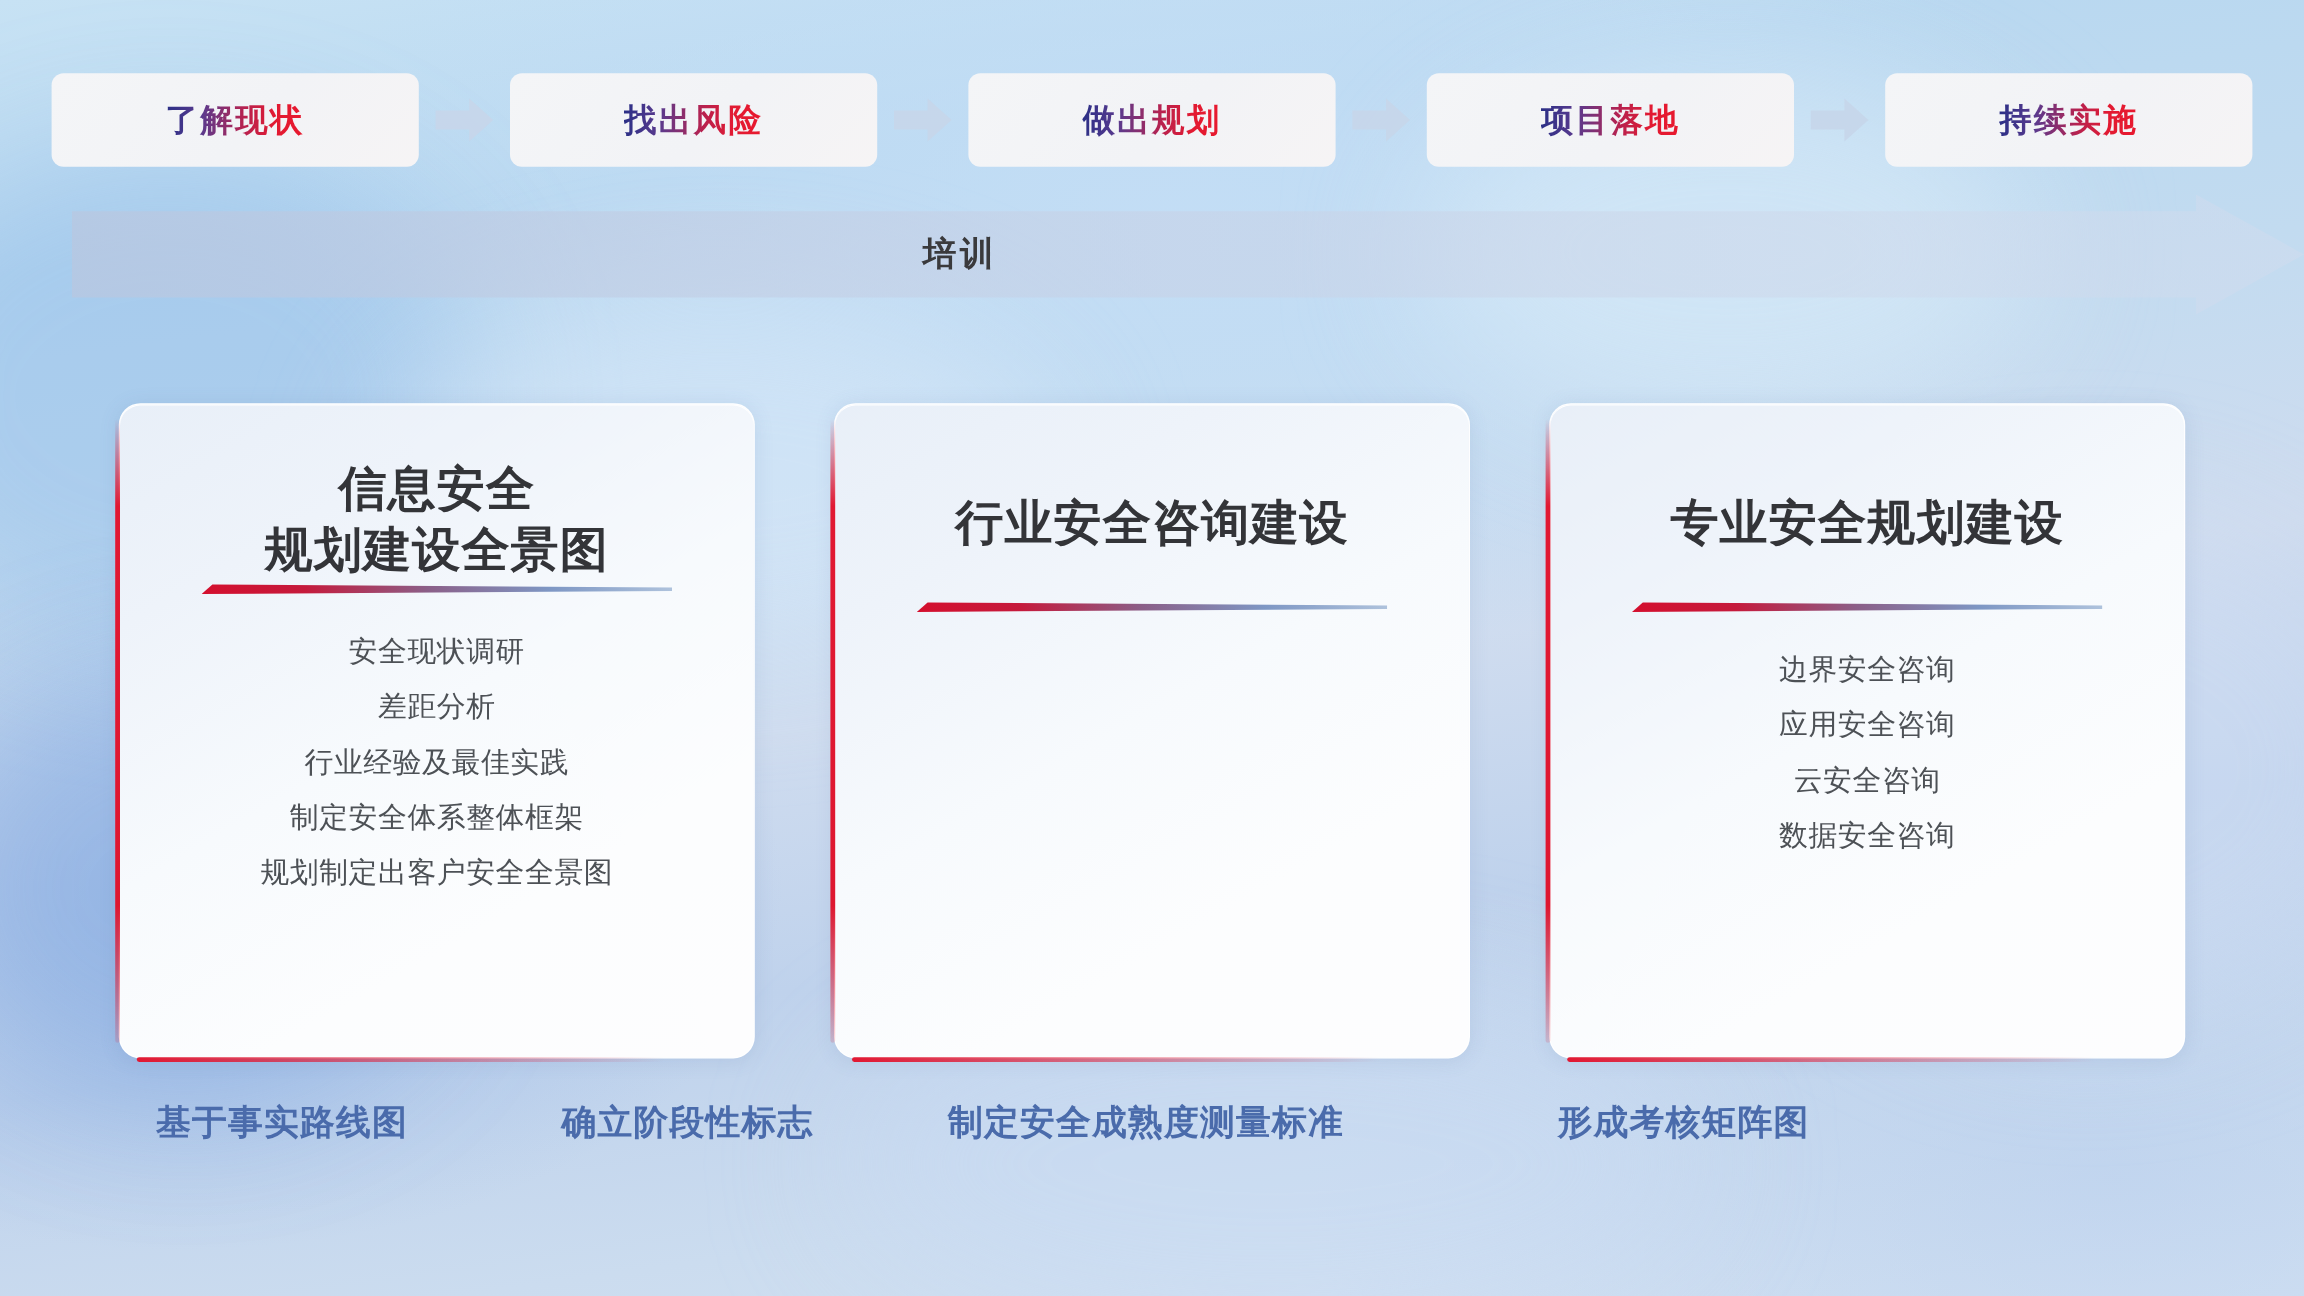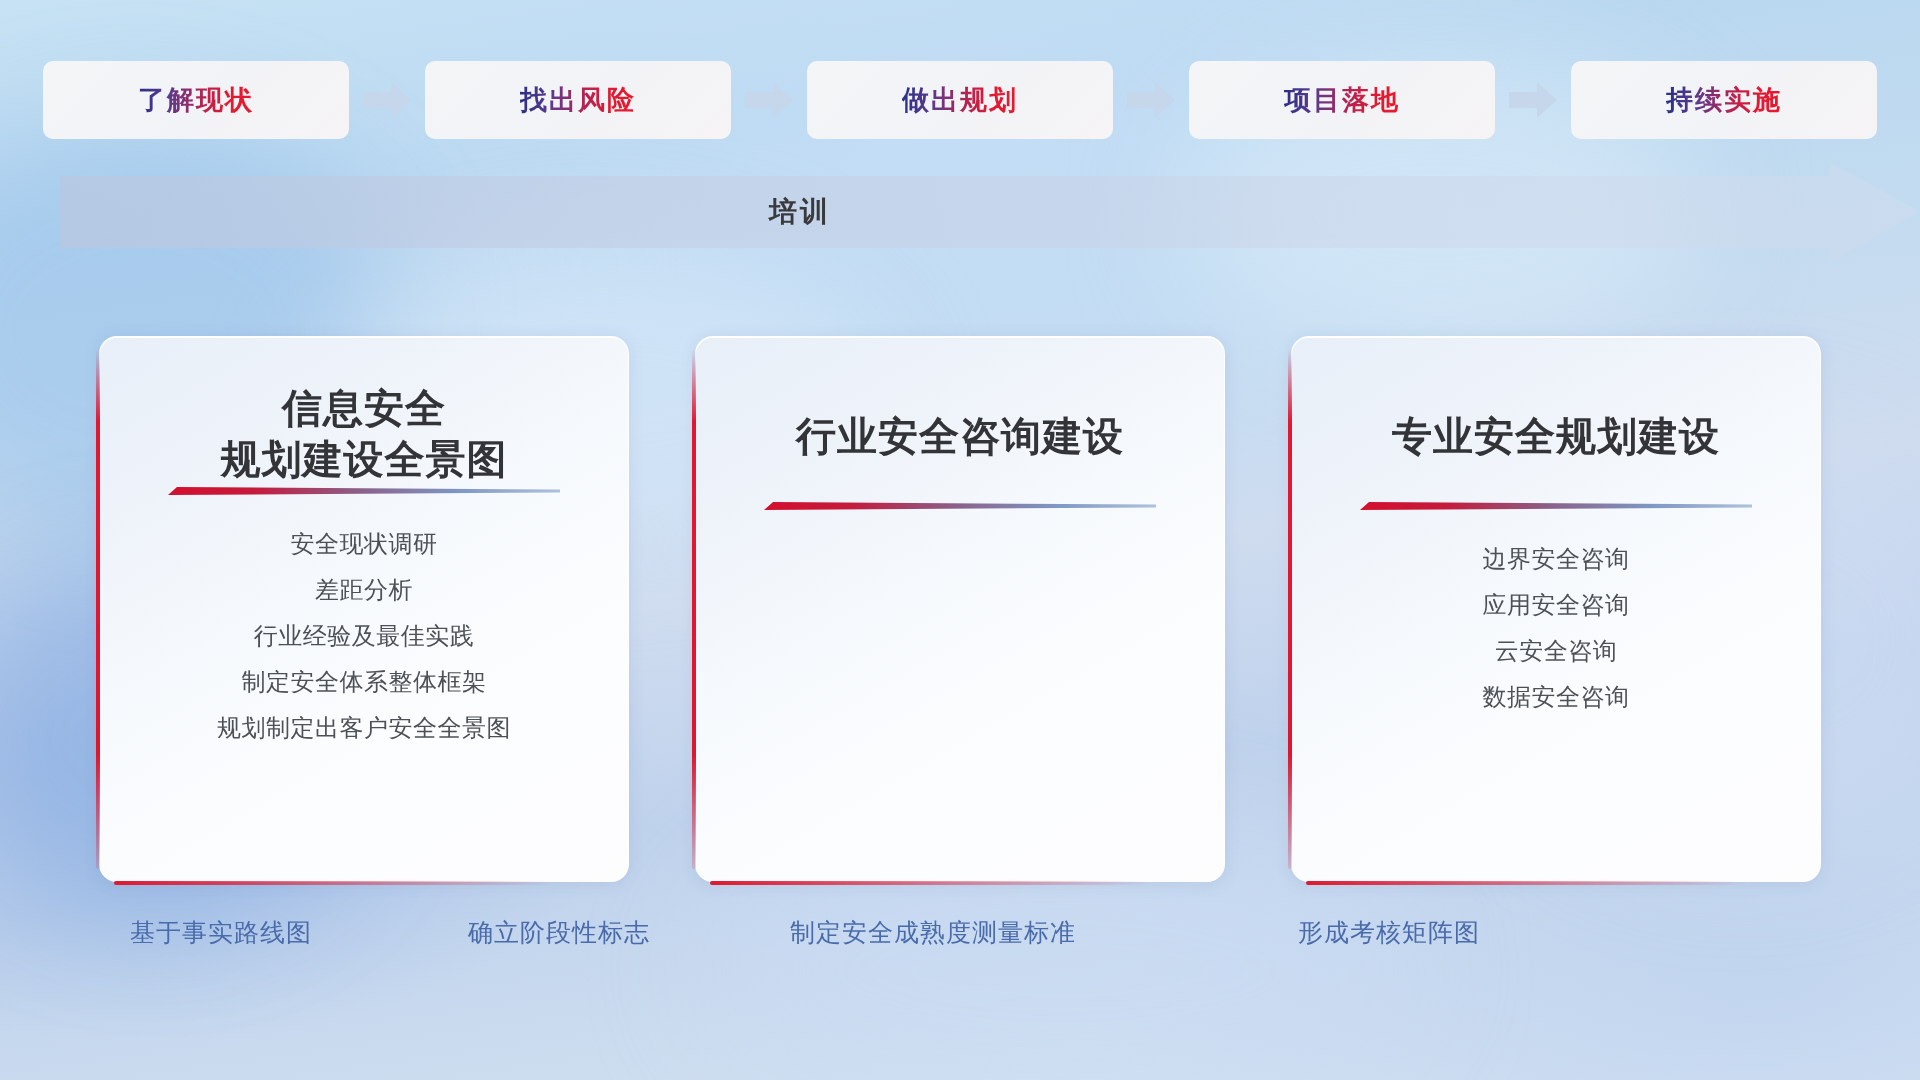--- a/index.html
+++ b/index.html
@@ -126,21 +126,21 @@
     font-size: 24px; color: #4d5156; letter-spacing: 0.5px;
     line-height: 1.0; padding: 11px 0;
   }
 
   
   #footer {
     position: absolute; left: 0; top: 916px; width: 1920px; height: 50px;
   }
   .foot {
     position: absolute; top: 0;
-    font-size: 25px; font-weight: 400; color: #4a6bab; letter-spacing: 1px;
+    font-size: 29px; font-weight: 700; color: #4a6bab; letter-spacing: 1px;
     white-space: nowrap;
     text-align: right;
   }
 </style>
 </head>
 <body>
 
 <div id="stage">
 
   <div class="blob blob-a"></div>

